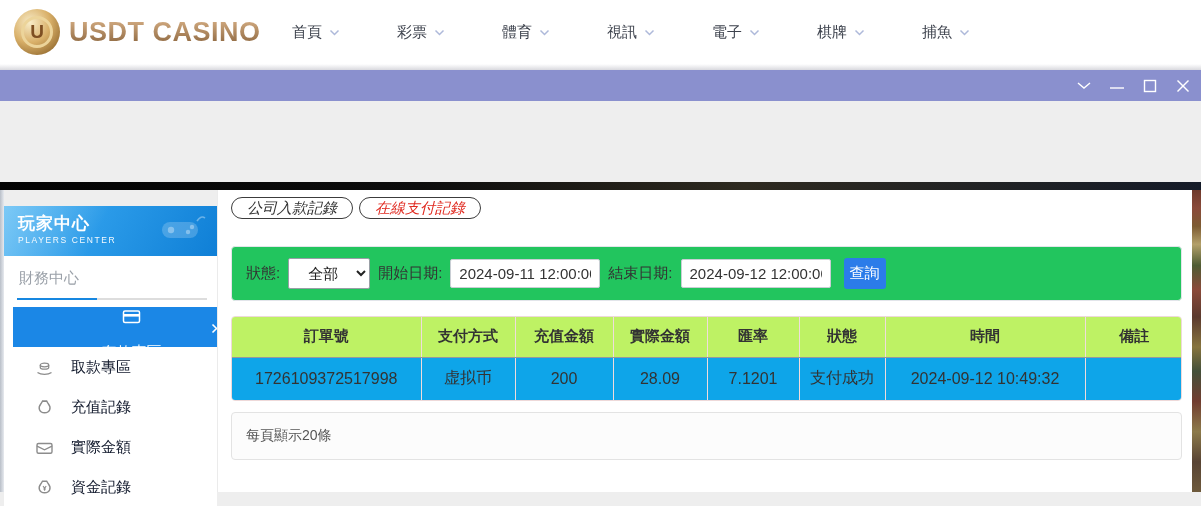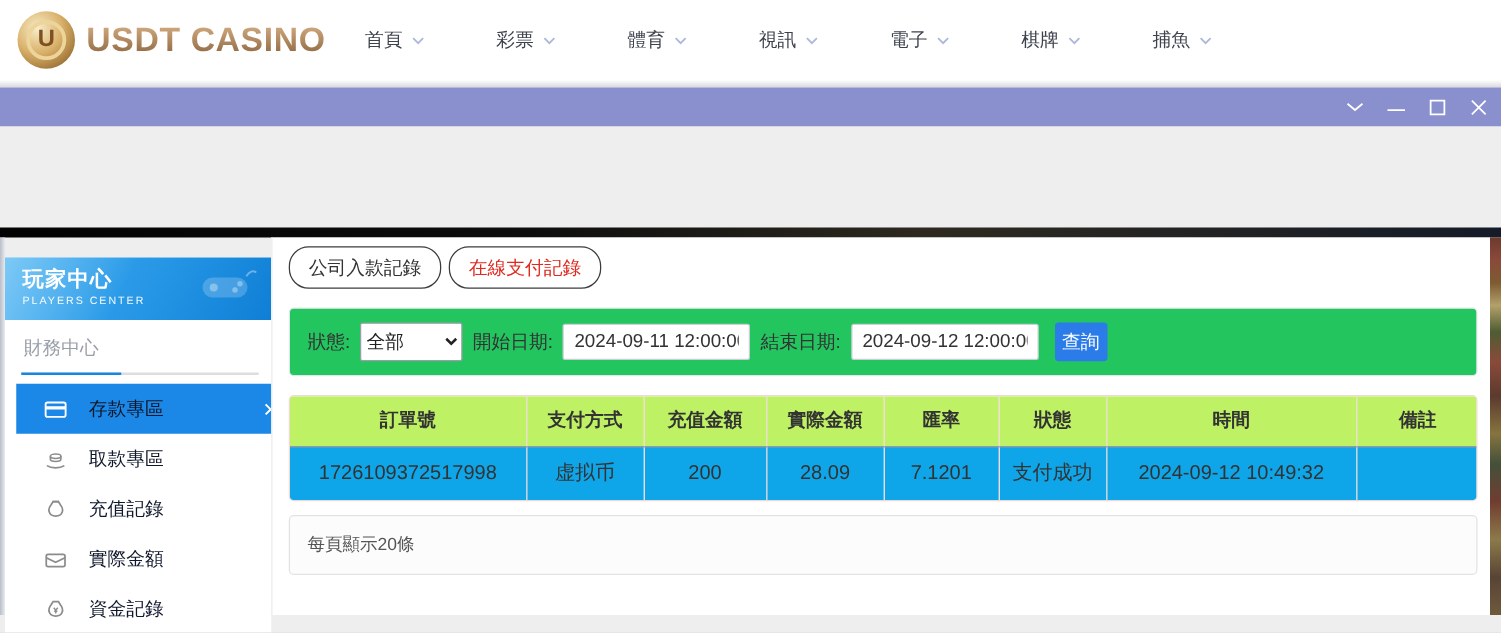--- a/index.html
+++ b/index.html
@@ -46,35 +46,35 @@
     background:linear-gradient(115deg,rgba(255,255,255,.20),rgba(255,255,255,0) 45%); }
   .banner-title { font-size:17px; font-weight:bold; letter-spacing:1px; line-height:20px; }
   .banner-sub { font-size:8.5px; letter-spacing:1.6px; margin-top:1px; opacity:.95; }
   .banner-art { position:absolute; right:8px; top:7px; opacity:.8; }
   .section-title { margin:13px 0 0 15px; color:#9aa0a8; font-size:15px; }
   .side-sep { position:relative; margin:10px 10px 7px 13px; height:2px; background:#dddddd; }
   .side-sep::before { content:""; position:absolute; left:0; top:0; width:80px; height:2px; background:#1787e0; }
   .side-item { position:relative; height:40px; margin-left:9px; width:196px; display:flex; align-items:center;
     padding-left:21px; gap:17px; font-size:15px; color:#0f172a; cursor:pointer; }
   .side-item .ic { width:20px; height:20px; display:flex; align-items:center; justify-content:center; color:#8c8c8c; }
-  .side-item.active { background:#1b87e6; color:#0f172a; width:216px; }
+  .side-item.active { background:#1b87e6; color:#ffffff; width:216px;flex-direction:column; }
   .side-item.active .ic { color:#ffffff; }
   .side-item .chev { position:absolute; right:11px; top:13px; }
   
   .content { position:absolute; left:217px; top:0; width:975px; height:302px; background:#ffffff;
     border-left:1px solid #ebebeb; }
   .tabs { position:absolute; left:13px; top:7px; display:flex; gap:6px; }
-  .tab-pill { height:34px; padding:0 15px; display:flex; align-items:center; background:#fff;
-    border:1px solid #3c3c3c; border-radius:16px; font-size:15px; color:#333; cursor:pointer; white-space:nowrap; }
+  .tab-pill { height:22px; padding:0 15px; display:flex; align-items:center; background:#fff;
+    border:1px solid #3c3c3c; border-radius:16px; font-size:15px; color:#333; cursor:pointer; white-space:nowrap;font-style:italic; }
   .tab-pill.active { color:#e02a20; }
   .filter-box { position:absolute; left:13px; top:56px; width:951px; height:55px;
     background:#22c55e; border:1px solid #e2e5ea; border-radius:4px;
     display:flex; align-items:center; padding-left:14px; gap:8px; font-size:15px; color:#333; }
   .filter-box select { width:82px; height:31px; border:1px solid #999fa6; border-radius:2px;
-    background:#fff; font-size:15px; color:#222; padding:0 0; font-family:inherit; }
+    background:#fff; font-size:15px; color:#222; padding:0 15px; font-family:inherit; }
   .filter-box input { width:150px; height:29px; border:1px solid #c9ced4; border-radius:2px;
     background:#fff; font-size:15px; color:#333; padding:0 8px; font-family:inherit; }
   .search-btn { margin-left:5px; width:42px; height:31px; background:#2b7ce9; color:#fff;
     border:none; border-radius:3px; font-size:15px; cursor:pointer; font-family:inherit; }
   .table-box { position:absolute; left:13px; top:126px; width:951px; height:85px;
     border:1px solid #eed9d9; border-radius:4px; overflow:hidden; background:#fff; }
   table { width:100%; border-collapse:collapse; table-layout:fixed; }
   th { height:40px; background:#bef264; font-size:15px; font-weight:bold; color:#333;
     border-right:1px solid #f0dcdc; border-bottom:1px solid #97979d; text-align:center; }
   td { height:43px; font-size:16px; color:#333; text-align:center; background:#0ea5e9;

